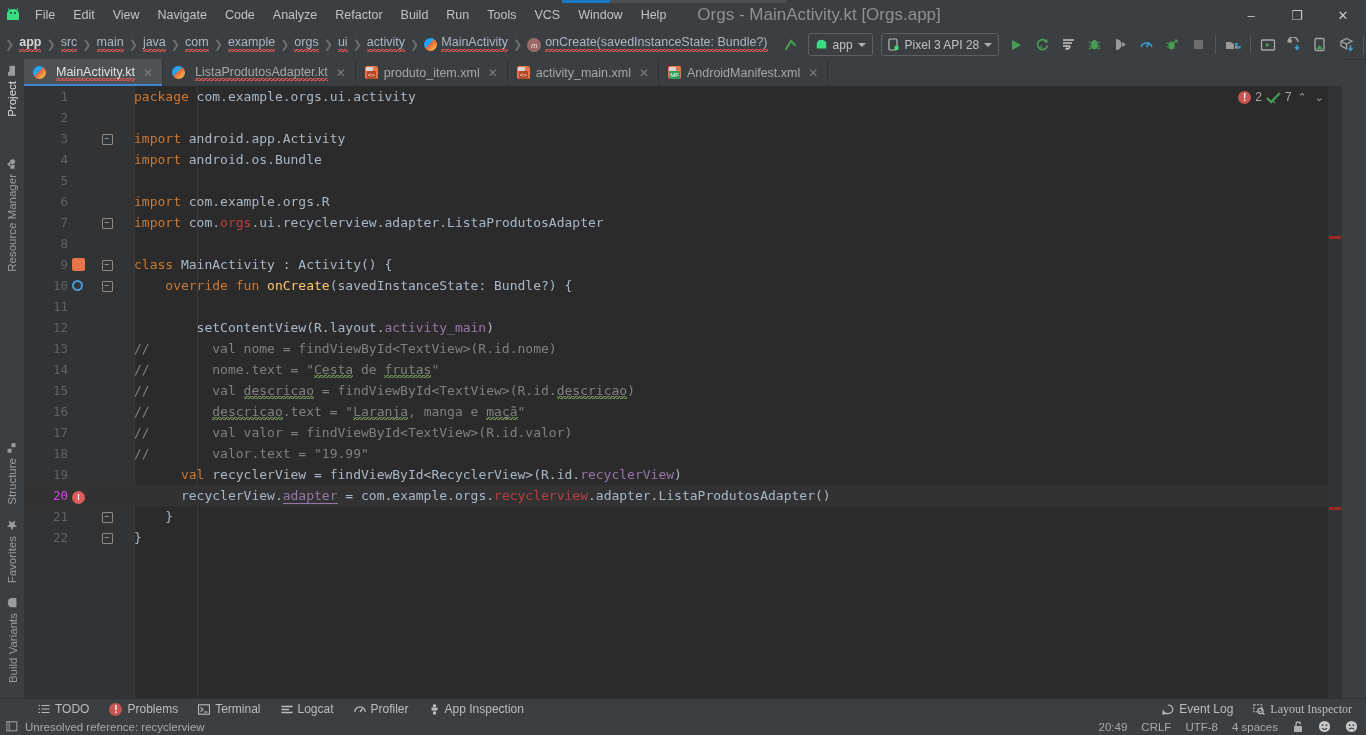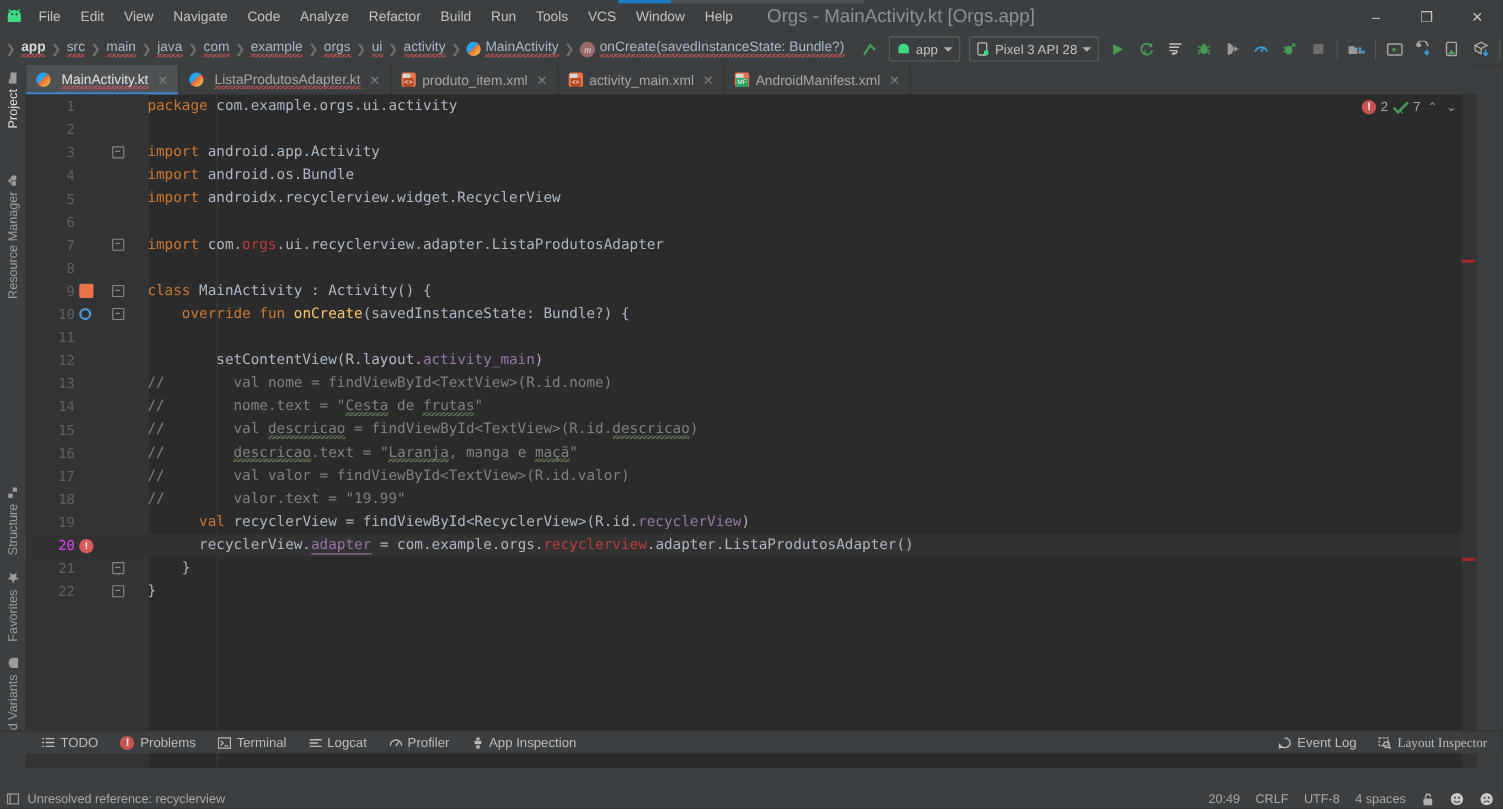--- a/index.html
+++ b/index.html
@@ -154,21 +154,21 @@
   .chev{color:#9a9a9a;font-size:11px;padding:0 2px;}
 
   
   .foldbox{
     display:inline-block;width:9px;height:9px;border:1px solid #8a8a8a;color:#bbb;
     font-size:8px;line-height:7px;text-align:center;border-radius:1px;
   }
 
   
   .bottombar{
-    position:absolute;left:0;top:664px;width:1366px;height:20px;background:#3c3f41;
+    position:absolute;left:0;top:698px;width:1366px;height:20px;background:#3c3f41;
     display:flex;align-items:center;border-top:1px solid #323232;
   }
   .btool{display:flex;align-items:center;gap:5px;padding:0 10px;font-size:12px;color:#bcbcbc;height:20px;white-space:nowrap;}
   .bright{margin-left:auto;display:flex;align-items:center;}
 
   
   .statusbar{
     position:absolute;left:0;top:718px;width:1366px;height:17px;background:#3c3f41;
     display:flex;align-items:center;font-size:11.5px;color:#a9a9a9;
   }
@@ -501,26 +501,26 @@
         <div class="ln">
           <span class="num">4</span>
           <span class="icons"></span>
           <span class="fold"></span>
           <span class="code"><span class="kw">import</span> android.os.Bundle</span>
         </div>
         <div class="ln">
           <span class="num">5</span>
           <span class="icons"></span>
           <span class="fold"></span>
-          <span class="code"><span class="kw">import</span> androidx.recyclerview.widget.RecyclerView</span>
         </div>
         <div class="ln">
           <span class="num">6</span>
           <span class="icons"></span>
           <span class="fold"></span>
+          <span class="code"><span class="kw">import</span> com.example.orgs.R</span>
         </div>
         <div class="ln">
           <span class="num">7</span>
           <span class="icons"></span>
           <span class="fold"><span class="foldbox">−</span></span>
           <span class="code"><span class="kw">import</span> com.<span class="err">orgs</span>.ui.recyclerview.adapter.ListaProdutosAdapter</span>
         </div>
         <div class="ln">
           <span class="num">8</span>
           <span class="icons"></span>

